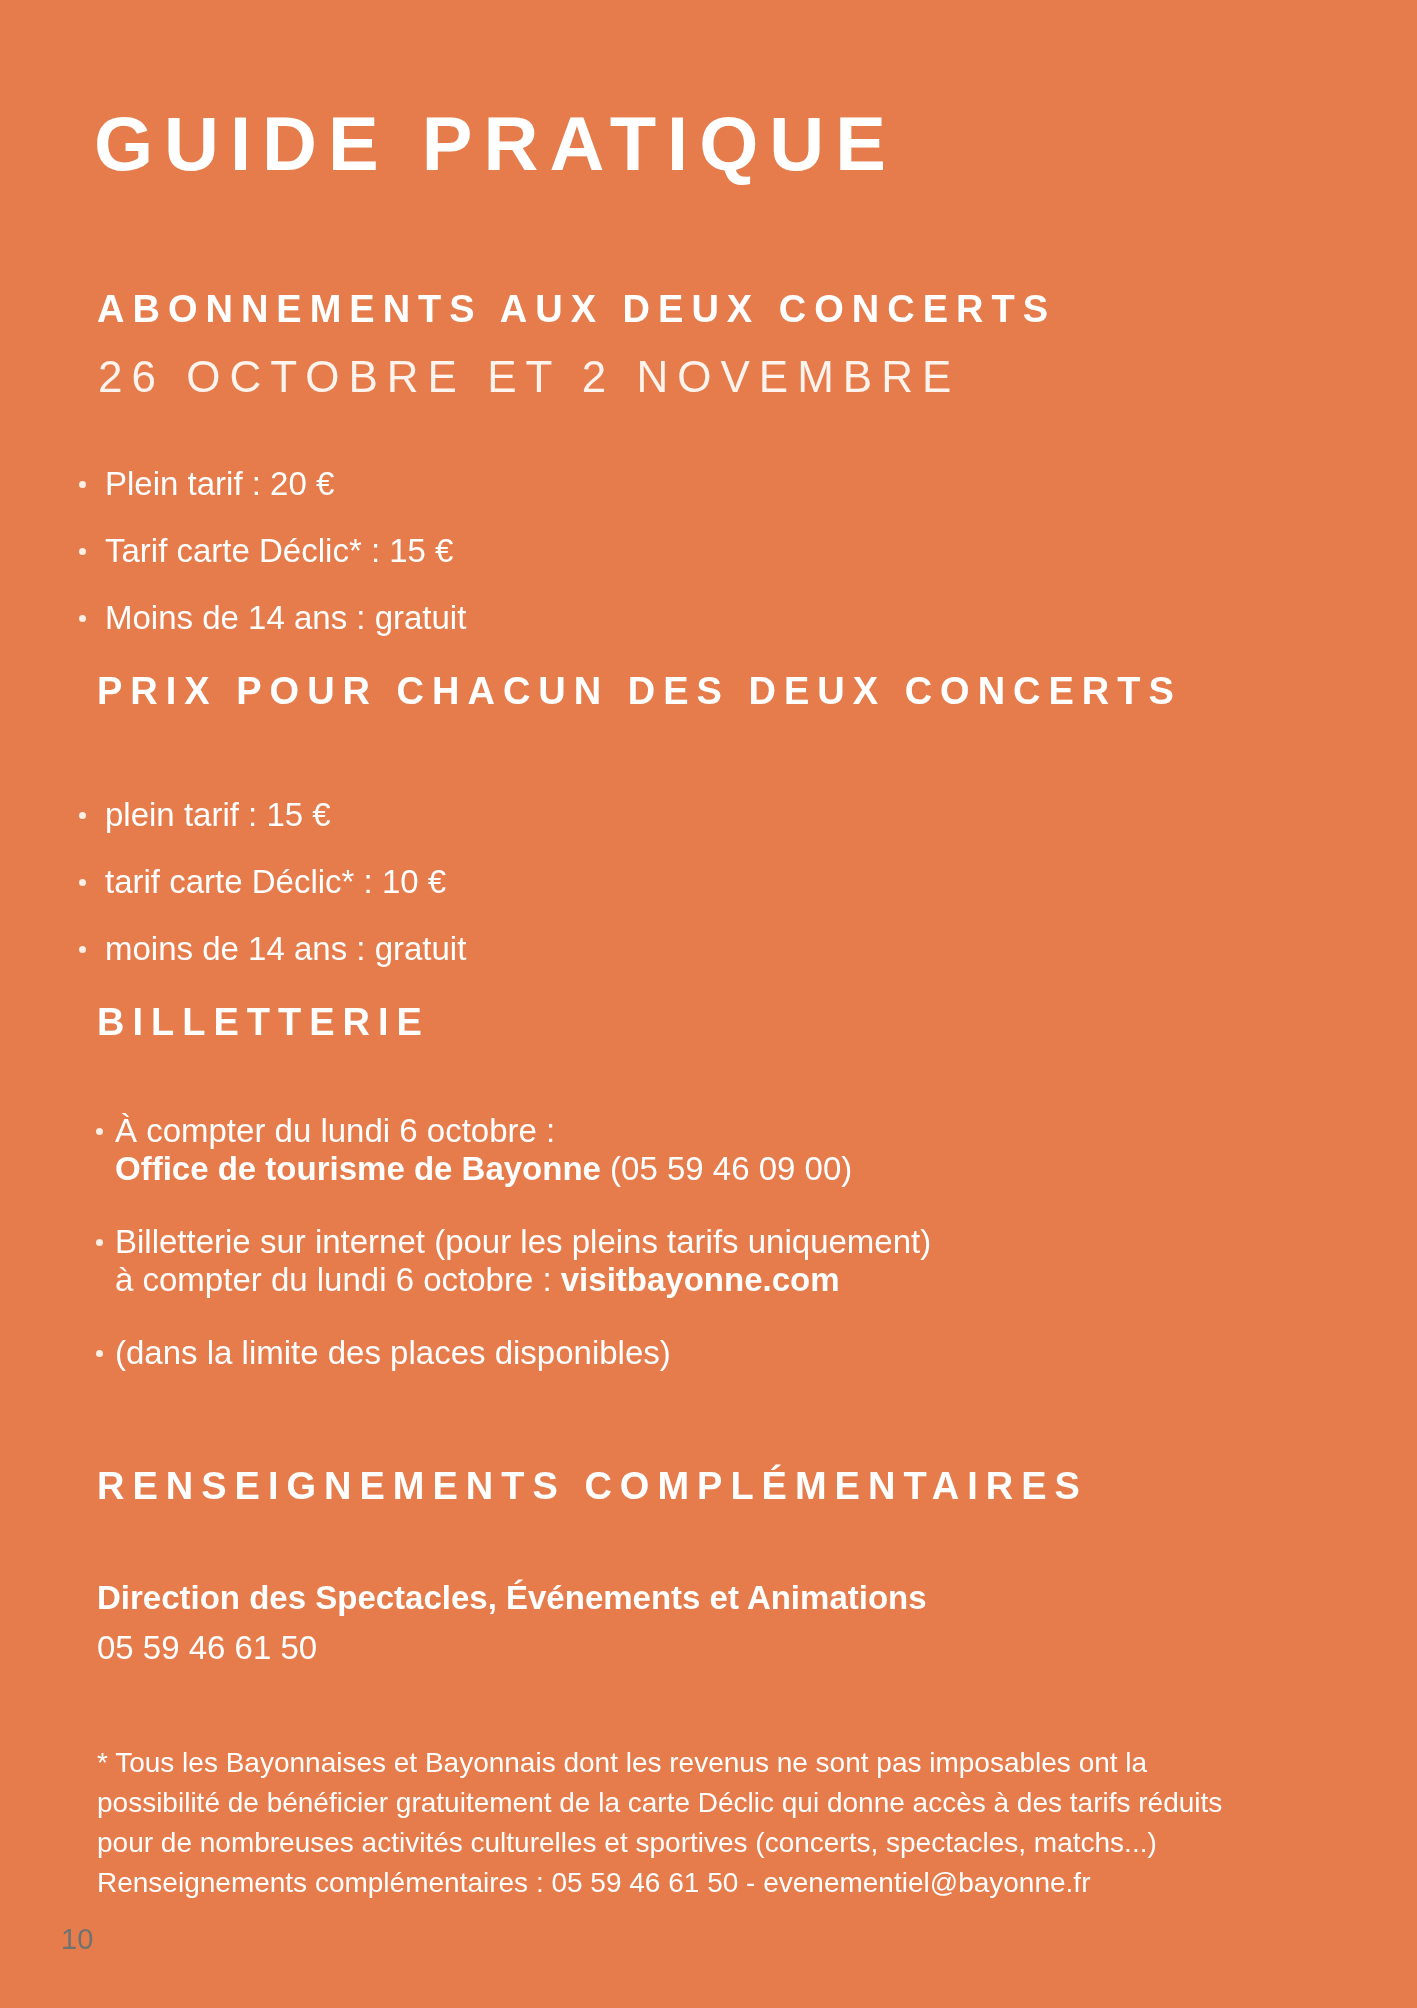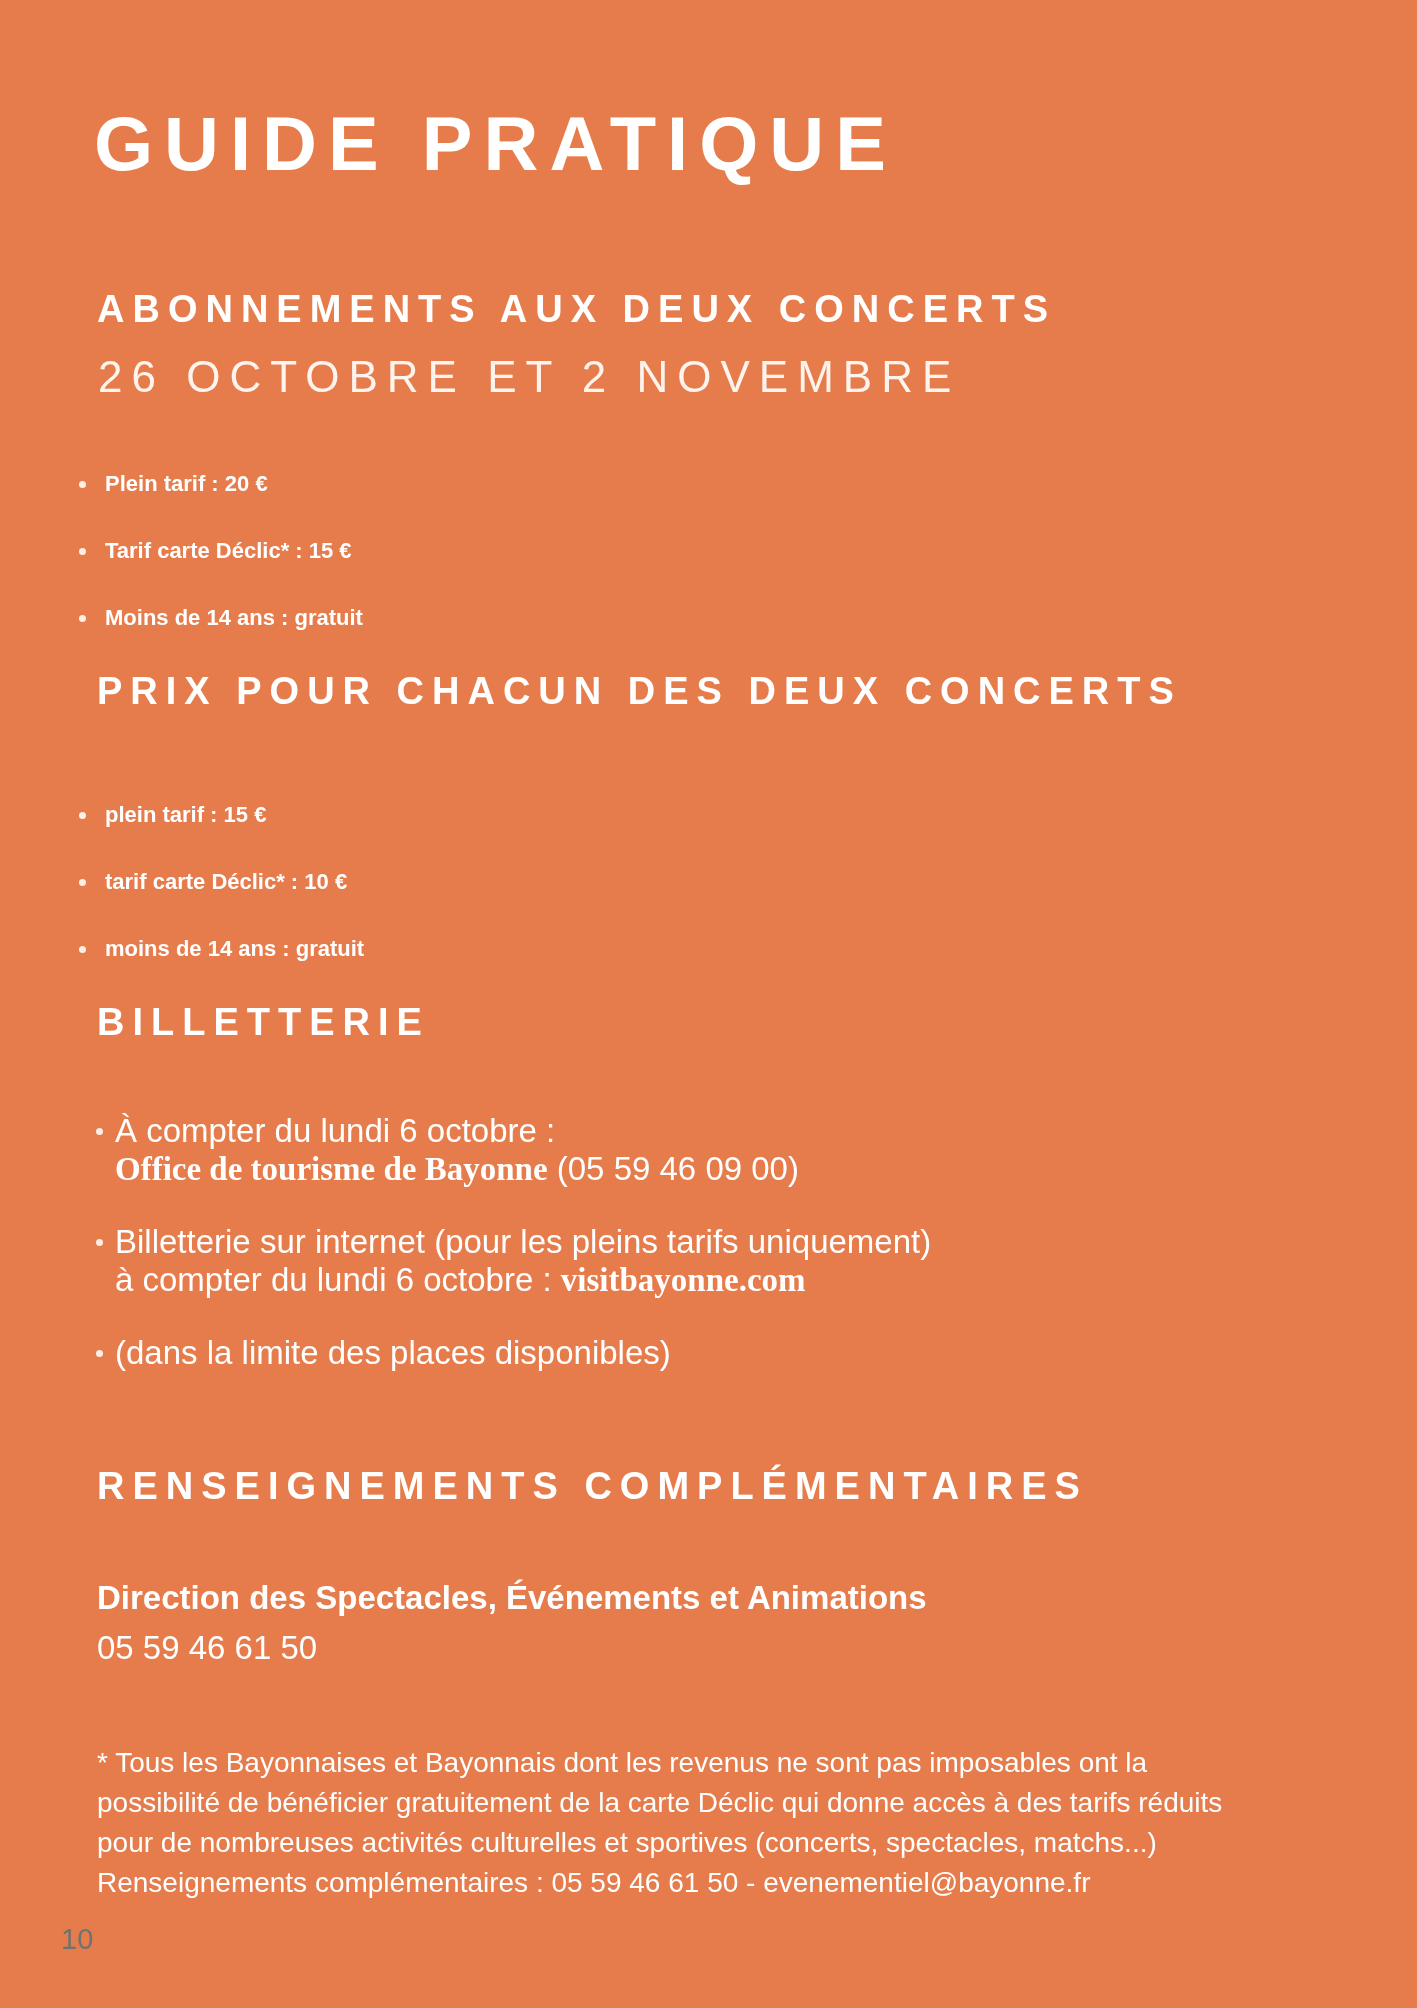--- a/index.html
+++ b/index.html
@@ -30,22 +30,22 @@
   }
   #h-prix{left:97px;top:672px;}
   #h-billetterie{left:97px;top:1003px;}
   #h-renseignements{left:97px;top:1467px;}
   
   ul.simple{list-style:none;margin:0;padding:0;}
   ul.simple li{
     position:relative;
     padding-left:8px;
     line-height:67px;
-    font-size:22px;
-    font-weight:700;
+    font-size:33px;
+    font-weight:400;
     height:67px;
   }
   #list-abonnements{left:97px;top:450px;}
   #list-prix{left:97px;top:781px;}
   ul.simple .dot{
     position:absolute;left:-18px;top:31px;
     width:7px;height:7px;border-radius:50%;
     background:rgba(255,248,243,0.92);
   }
   
@@ -55,21 +55,21 @@
     padding-left:18px;
     font-size:33px;
     line-height:38px;
     margin-bottom:35px;
   }
   #list-billetterie .dot{
     position:absolute;left:-1px;top:16px;
     width:7px;height:7px;border-radius:50%;
     background:rgba(255,248,243,0.92);
   }
-  #list-billetterie .b{font-weight:700;font-family:Liberation Serif, serif;}
+  #list-billetterie .b{font-weight:700;}
   #list-billetterie div{white-space:nowrap;}
   
   #contact{left:97px;top:1573px;font-size:33px;line-height:50px;}
   #contact .name{font-weight:700;}
   
   #footnote{left:97px;top:1743px;font-size:28px;line-height:40px;font-weight:400;}
   
   #page-number{left:61px;top:1923px;font-size:29px;color:#6E7370;text-align:center;}
 </style>
 </head>

